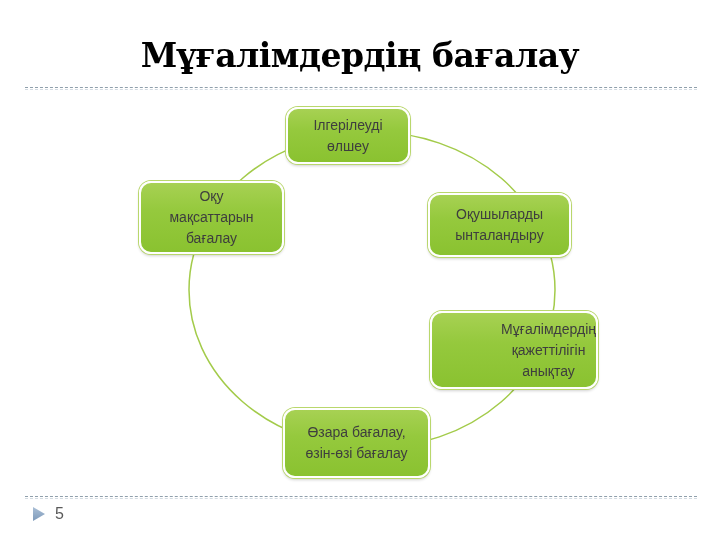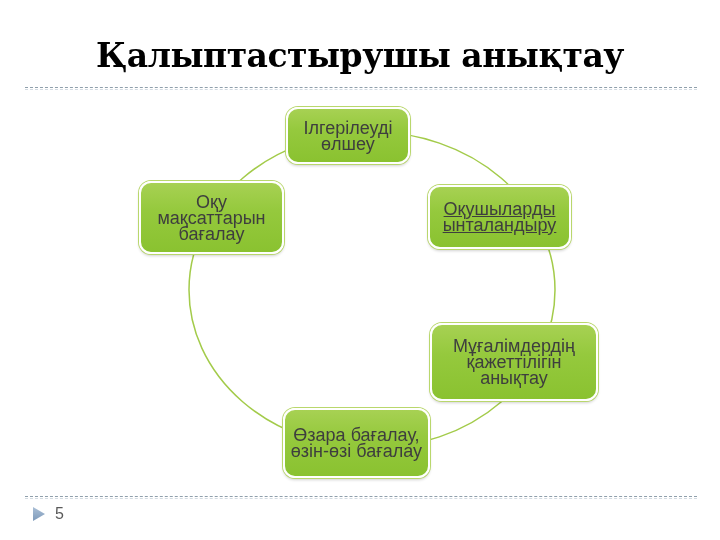--- a/index.html
+++ b/index.html
@@ -53,29 +53,29 @@
     box-sizing: border-box;
     display: flex;
     align-items: center;
     justify-content: center;
     text-align: center;
     border: 2px solid #ffffff;
     border-radius: 12px;
     background: linear-gradient(180deg, #a7d153 0%, #95c93d 40%, #8ac230 100%);
     box-shadow: 0 0 0 1px #b9d76c, 0 2px 3px rgba(0,0,0,0.18);
     color: #3e3e3e;
-    font-size: 18px;
-    line-height: 16px;
+    font-size: 14px;
+    line-height: 21px;
     white-space: pre-line;
   }
   .node-top         { left: 286px; top: 107px; width: 124px; height: 57px; }
   .node-upper-left  { left: 139px; top: 181px; width: 145px; height: 73px; }
-  .node-upper-right { left: 428px; top: 185px; width: 143px; height: 64px; text-decoration: underline; }
+  .node-upper-right { left: 428px; top: 193px; width: 143px; height: 64px; }
   .node-lower-left  { left: 138px; top: 328px; width: 139px; height: 64px; }
-  .node-lower-right { left: 430px; top: 323px; width: 168px; height: 78px; }
+  .node-lower-right { left: 430px; top: 311px; width: 168px; height: 78px; justify-content: flex-end; }
   .node-bottom      { left: 283px; top: 408px; width: 147px; height: 70px; text-align: center; }
   
   .slide-number-arrow {
     position: absolute;
     left: 32px;
     top: 506px;
     width: 14px;
     height: 16px;
   }
   .page-number {
@@ -85,21 +85,21 @@
     font-size: 16px;
     line-height: 22px;
     color: #595959;
   }
 </style>
 </head>
 <body>
 
 <div class="slide">
 
-  <h1 class="title">Қалыптастырушы анықтау</h1>
+  <h1 class="title">Мұғалімдердің бағалау</h1>
 
   <div class="divider divider-top"></div>
 
   <div class="diagram">
     <svg class="connector" width="720" height="540">
       <ellipse cx="372" cy="290" rx="183" ry="158" fill="none" stroke="#a3cb4a" stroke-width="1.5"></ellipse>
     </svg>
 
     <div class="node node-top">
       <span>Ілгерілеуді

